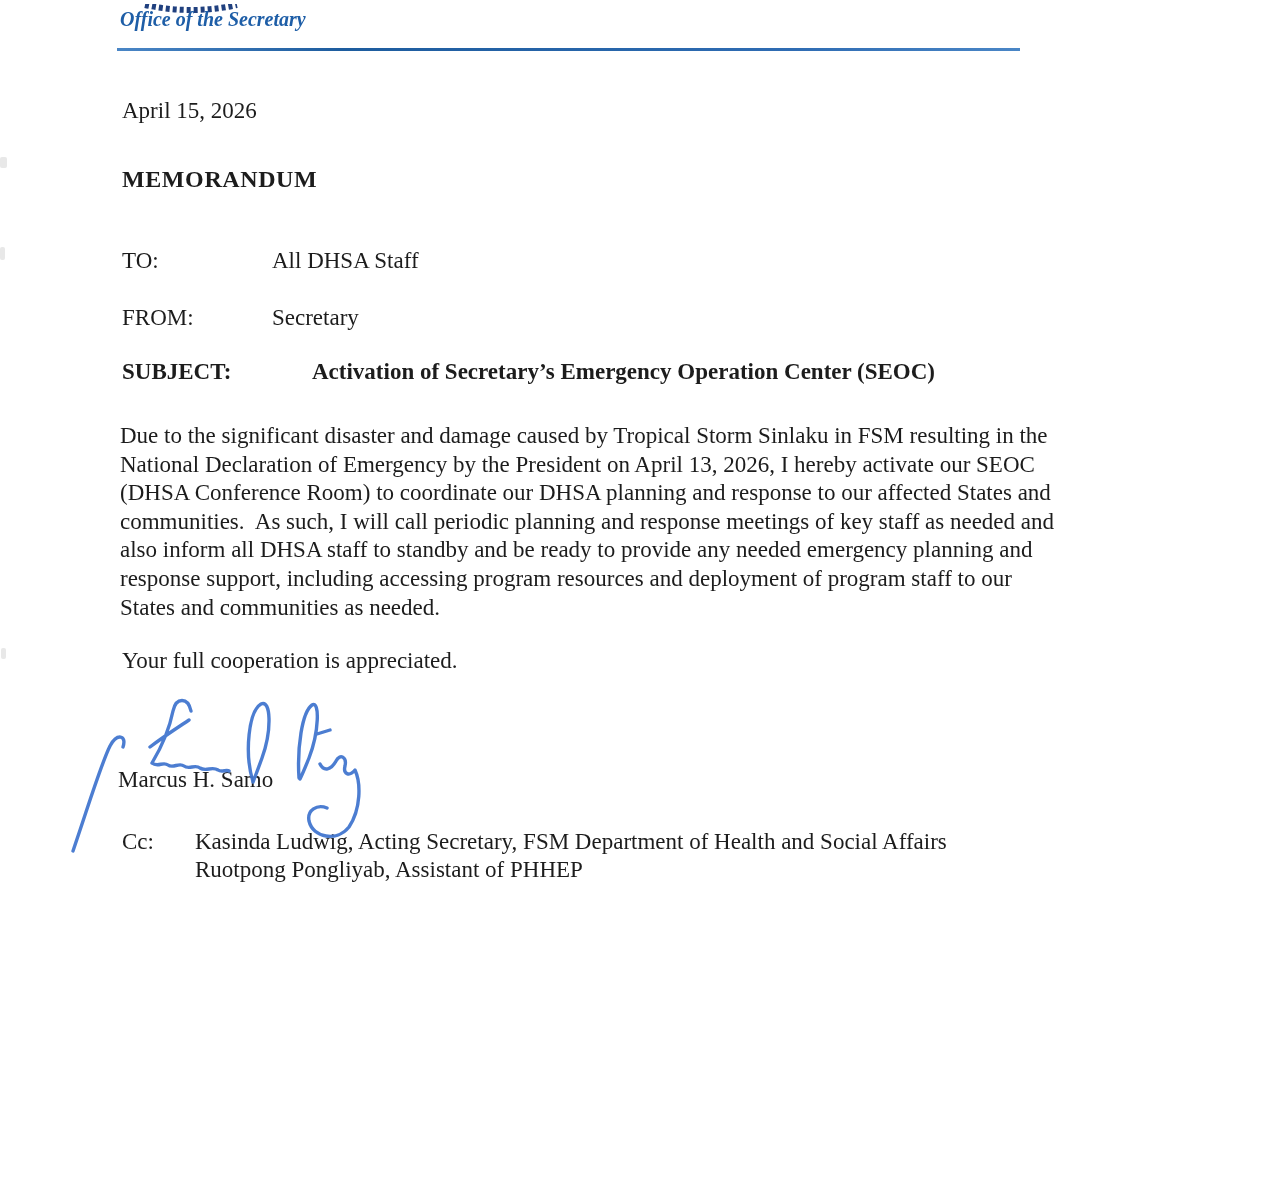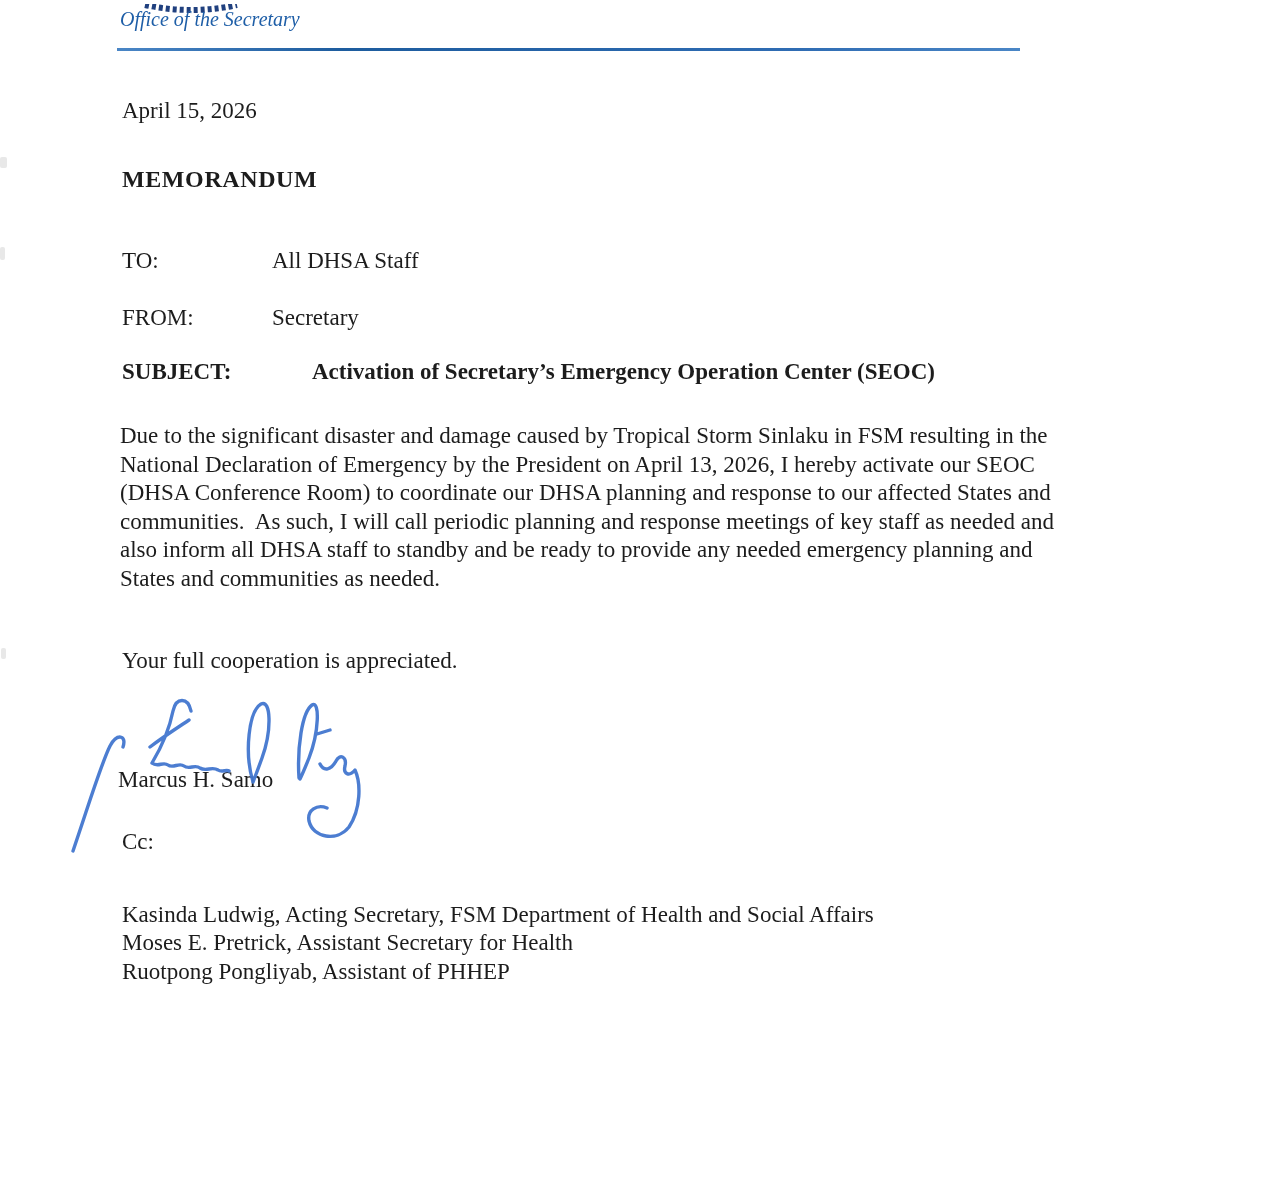--- a/index.html
+++ b/index.html
@@ -4,40 +4,40 @@
 <style>
   html,body { margin:0; padding:0; background:#ffffff; }
   .page {
     position:relative; width:1272px; height:1200px;
     background:#ffffff; overflow:hidden;
     font-family:"Liberation Serif", serif; color:#1c1c1c;
   }
   .seal-frag { position:absolute; left:143px; top:0; }
   .office-label {
     position:absolute; left:120px; top:8px;
-    font-size:20px; font-weight:normal; font-style:italic;text-align:right;
+    font-size:20px; font-weight:bold; font-style:italic;text-align:right;
   }
   .header-rule {
     position:absolute; left:117px; top:48px; width:903px; height:3px;
     background:linear-gradient(90deg,#4a86c6 0%,#1d5c9e 25%,#2f6cb3 75%,#4a86c6 100%);
   }
   .memo-date { position:absolute; left:122px; top:82px; font-size:23px;margin-top:16px; }
   .memo-title { position:absolute; left:122px; top:166px; font-size:24px; font-weight:bold; letter-spacing:0.6px; }
   .field-row { position:absolute; left:122px; font-size:23px; display:flex; width:1020px; }
   .field-row.to { top:248px; }
   .field-row.from { top:305px; }
   .field-row.subject { top:359px;gap:40px; }
   .field-label { flex:0 0 150px; width:150px; }
   .field-row.subject .field-label, .field-row.subject .field-value { font-weight:bold; }
   .body-block { position:absolute; left:120px; top:422px; font-size:23px; line-height:28.6px; }
   .body-line { white-space:pre; }
   .closing-line { position:absolute; left:122px; top:648px; font-size:23px;font-family:Liberation Serif, serif; }
   .signer-name { position:absolute; left:118px; top:767px; font-size:23px; z-index:1; }
   .sig-svg { position:absolute; left:60px; top:690px; z-index:2; }
-  .cc-row { position:absolute; left:122px; top:828px; font-size:23px; display:flex; line-height:28.4px;flex-direction:column; }
+  .cc-row { position:absolute; left:122px; top:828px; font-size:23px; display:flex; line-height:28.4px; }
   .cc-label { flex:0 0 73px; width:73px; }
   .artifact { position:absolute; background:#cccccc; opacity:0.45; border-radius:2px; }
 </style>
 </head>
 <body>
 
 <div class="page">
 
   <div class="seal-frag">
     <svg width="96" height="10" viewBox="0 0 96 10">
@@ -67,20 +67,21 @@
     <span class="field-label">SUBJECT:</span>
     <span class="field-value">Activation of Secretary’s Emergency Operation Center (SEOC)</span>
   </div>
 
   <div class="body-block">
     <div class="body-line">Due to the significant disaster and damage caused by Tropical Storm Sinlaku in FSM resulting in the</div>
     <div class="body-line">National Declaration of Emergency by the President on April 13, 2026, I hereby activate our SEOC</div>
     <div class="body-line">(DHSA Conference Room) to coordinate our DHSA planning and response to our affected States and</div>
     <div class="body-line">communities.  As such, I will call periodic planning and response meetings of key staff as needed and</div>
     <div class="body-line">also inform all DHSA staff to standby and be ready to provide any needed emergency planning and</div>
+    <div class="body-line">response support, including accessing program resources and deployment of program staff to our</div>
     <div class="body-line">States and communities as needed.</div>
   </div>
 
   <div class="closing-line">Your full cooperation is appreciated.</div>
 
   <div class="signer-name">Marcus H. Samo</div>
 
   <svg class="sig-svg" width="310" height="170" viewBox="0 0 310 170">
     <g fill="none" stroke="#4377cf" stroke-width="3.4" stroke-linecap="round" stroke-linejoin="round" opacity="0.95">
       <path d="M 63,57 C 67,45 57,43 50,56 C 41,74 29,114 13,161"></path>
@@ -88,21 +89,20 @@
       <path d="M 193,92 C 184,62 189,21 201,14 C 211,9 212,40 202,68 C 198,79 195,87 193,92"></path>
       <path d="M 239,88 C 237,58 242,22 252,15 C 260,10 259,42 249,68 C 245,78 242,85 240,89 M 257,44 L 270,40"></path>
       <path d="M 260,74 C 264,82 271,80 276,71 C 280,63 287,67 285,76 C 283,84 289,87 295,80 C 301,93 301,119 289,137 C 277,152 253,148 249,131 C 247,120 257,114 267,118"></path>
     </g>
   </svg>
 
   <div class="cc-row">
     <span class="cc-label">Cc:</span>
     <div class="cc-entries">
       <div>Kasinda Ludwig, Acting Secretary, FSM Department of Health and Social Affairs</div>
-      <div>Moses E. Pretrick, Assistant Secretary for Health</div>
       <div>Ruotpong Pongliyab, Assistant of PHHEP</div>
     </div>
   </div>
 
   <div class="artifact" style="left:0;top:157px;width:7px;height:11px"></div>
   <div class="artifact" style="left:0;top:247px;width:5px;height:13px"></div>
   <div class="artifact" style="left:1px;top:648px;width:5px;height:11px"></div>
 
 </div>
 

